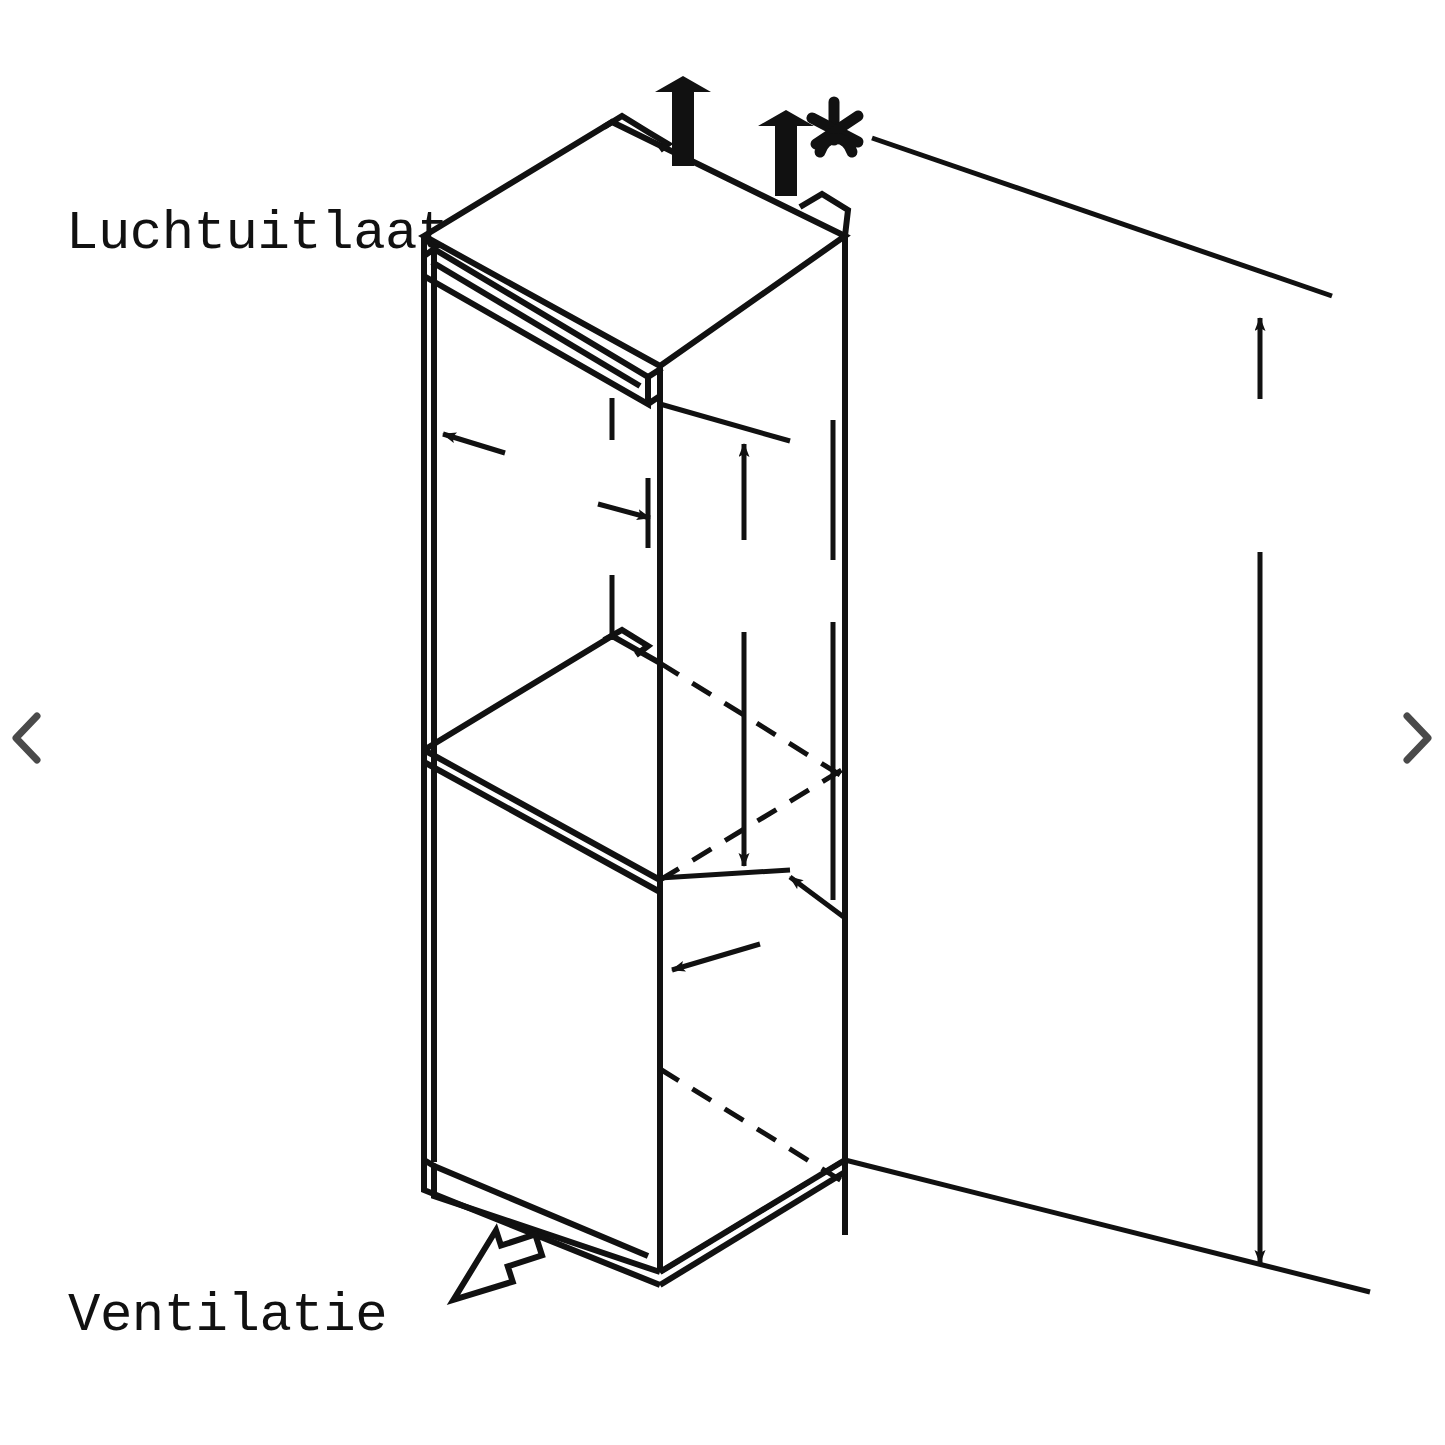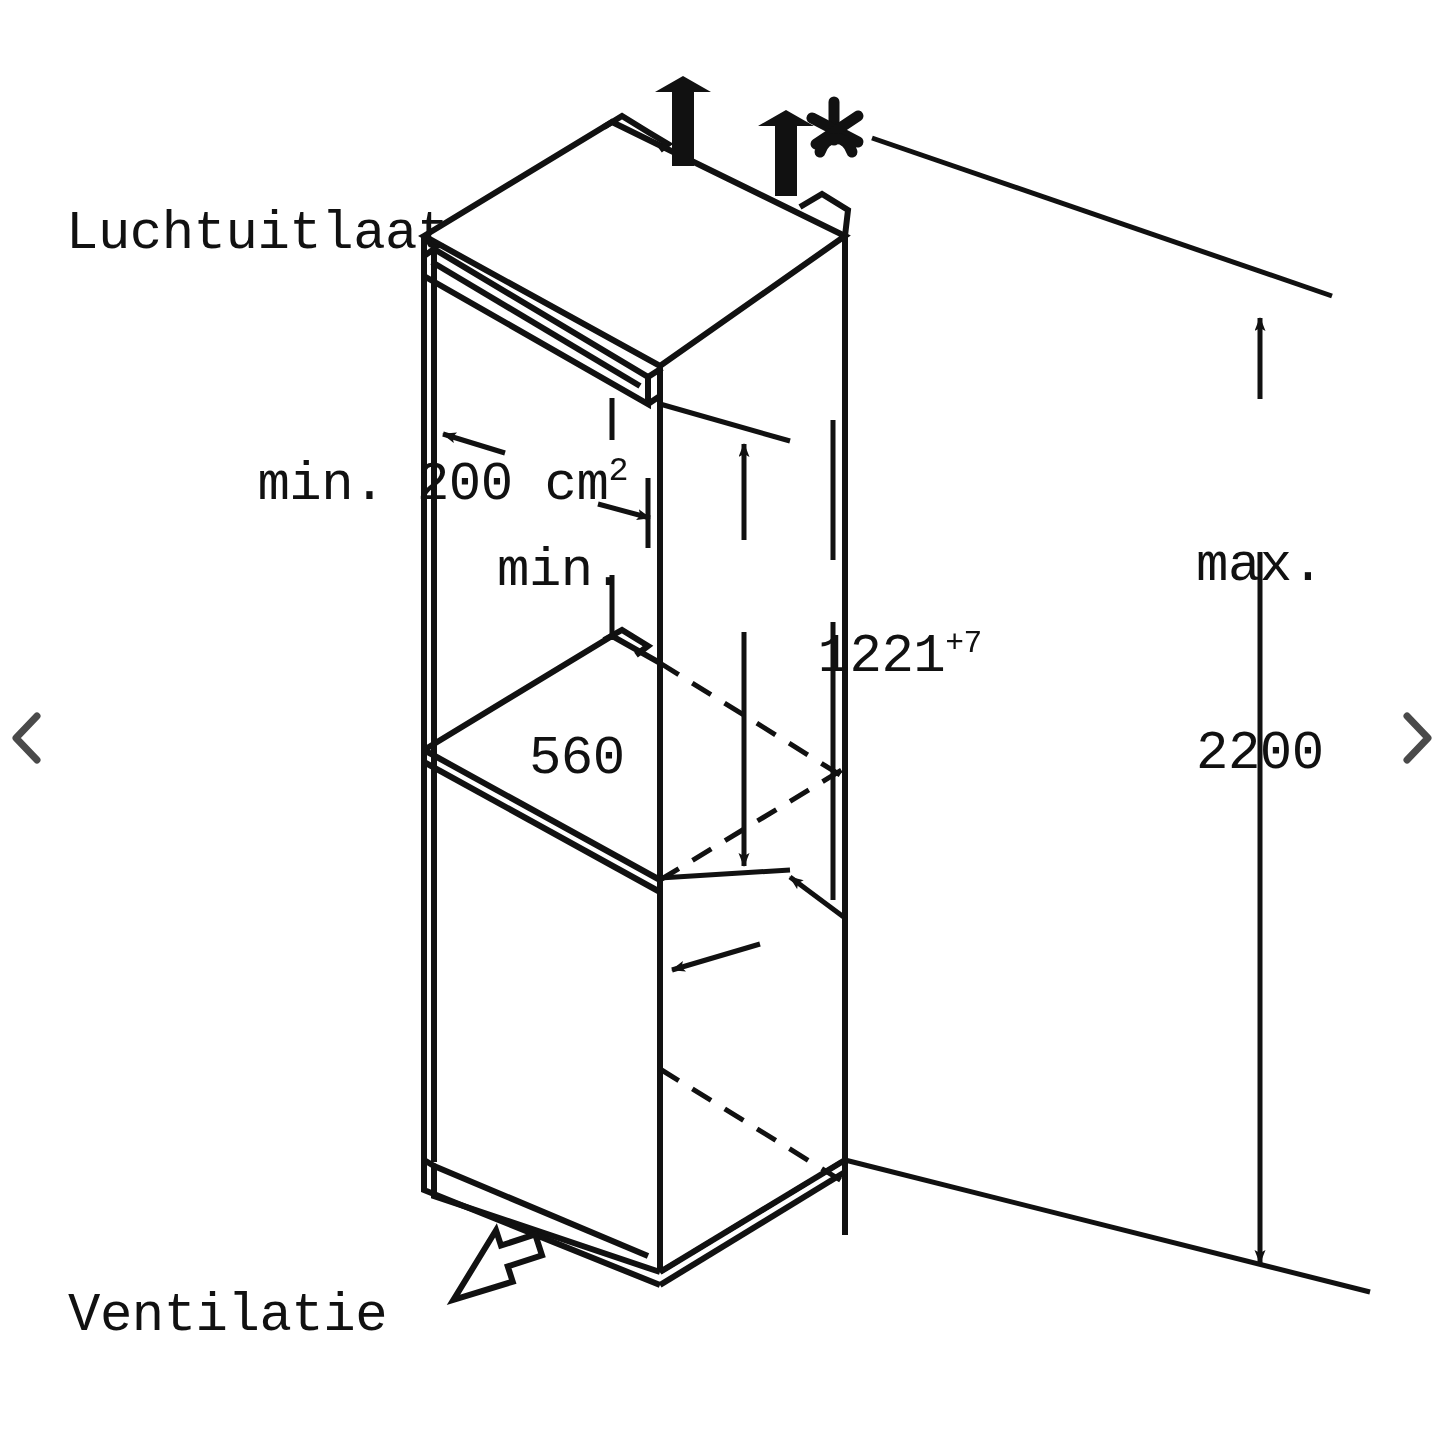--- a/index.html
+++ b/index.html
@@ -168,45 +168,31 @@
       <line x1="760" y1="944" x2="672" y2="970" stroke="#111111" stroke-width="5" marker-end="url(#solidArrow)"></line>
     </g>
 
     <g fill="#ffffff" stroke="#111111" stroke-width="6" stroke-linejoin="miter">
       <path d="M443,1286 L505,1233 L505,1249 L541,1249 L541,1271 L505,1271 L505,1287 Z" transform="rotate(-18 492 1260)"></path>
     </g>
   </svg>
 
   <div class="label" id="lbl-luchtuitlaat">
     <div>Luchtuitlaat</div>
-    <div>
-      <span>min. 200 cm</span><sup style="font-size:0.62em;vertical-align:super;line-height:0">2</sup>
-    </div>
   </div>
 
   <div class="label" id="lbl-ventilatie">
     <div>Ventilatie</div>
     
     
   </div>
 
-  <div class="label" id="lbl-min560">
-    <div>min.</div>
-    <div style="text-align:right">560</div>
-  </div>
-
-  <div class="label" id="lbl-1221">
-    <span>1221</span><sup style="font-size:0.58em;vertical-align:super;line-height:0">+7</sup>
-  </div>
-
-
-  <div class="label" id="lbl-max2200">
-    <div>max.</div>
-    <div>2200</div>
-  </div>
+
+
+
 
 
   <div class="navchev" id="nav-prev" title="Vorige afbeelding">
     <svg width="44" height="64" viewBox="0 0 44 64">
       <path d="M31,10 L10,32 L31,54" fill="none" stroke="#4a4a4a" stroke-width="7" stroke-linecap="round" stroke-linejoin="round"></path>
     </svg>
   </div>
 
   <div class="navchev" id="nav-next" title="Volgende afbeelding">
     <svg width="44" height="64" viewBox="0 0 44 64">

